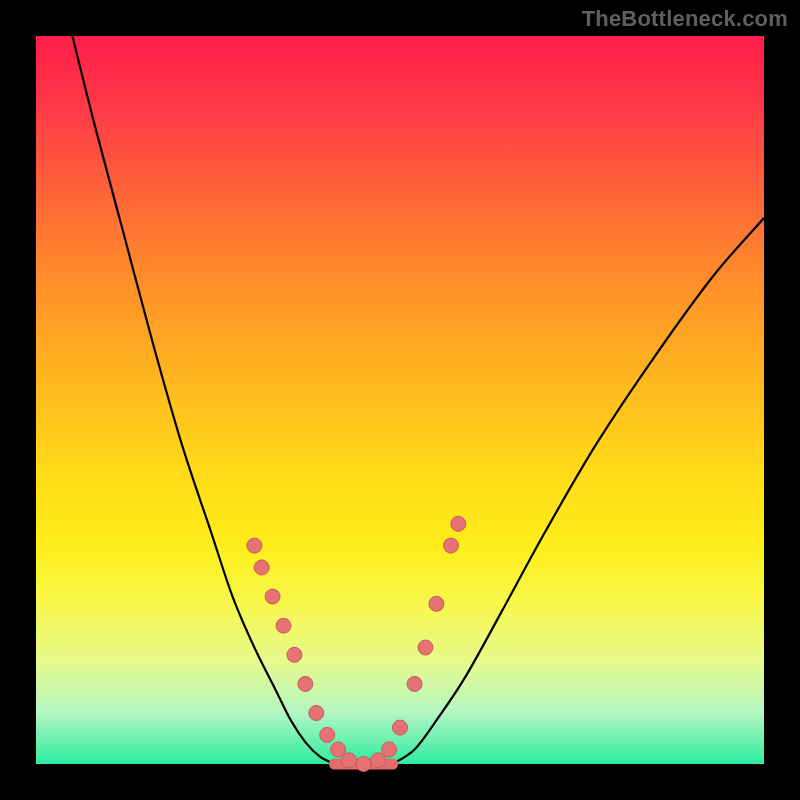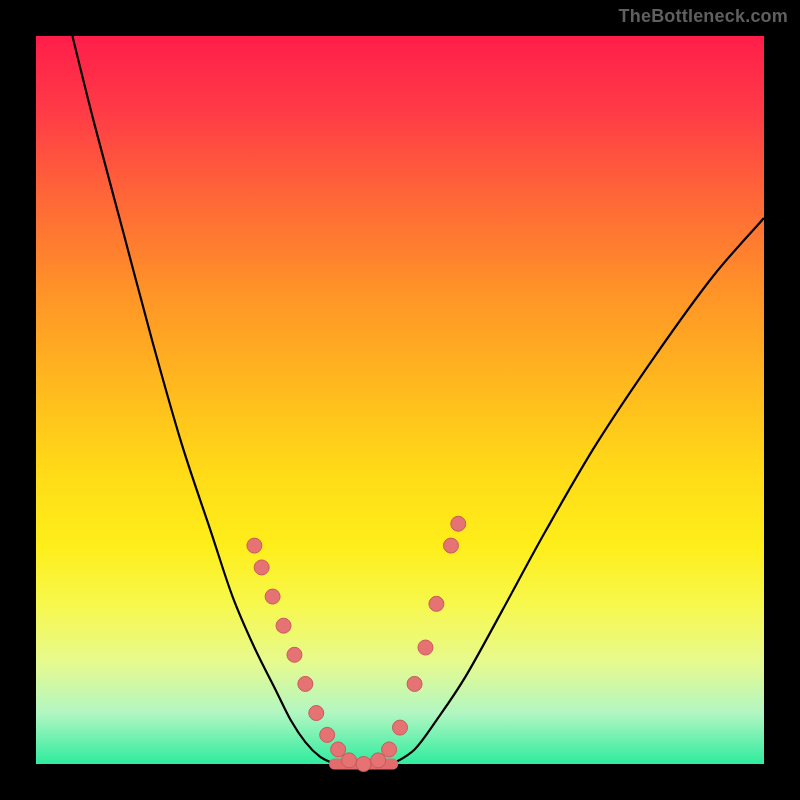--- a/index.html
+++ b/index.html
@@ -27,21 +27,21 @@
       #f7f84c 78%,
       #e6fa8e 86%,
       #b2f6c2 93%,
       #2eec9e 100%);
   }
   .watermark {
     position: absolute;
     top: 6px;
     right: 12px;
     font-family: Arial, Helvetica, sans-serif;
-    font-size: 18px;
+    font-size: 22px;
     font-weight: 600;
     color: #5f5f5f;
     letter-spacing: 0.2px;
     user-select: none;
   }
   svg.curves {
     position: absolute;
     left: 0; top: 0;
     width: 728px; height: 728px;
     overflow: visible;

